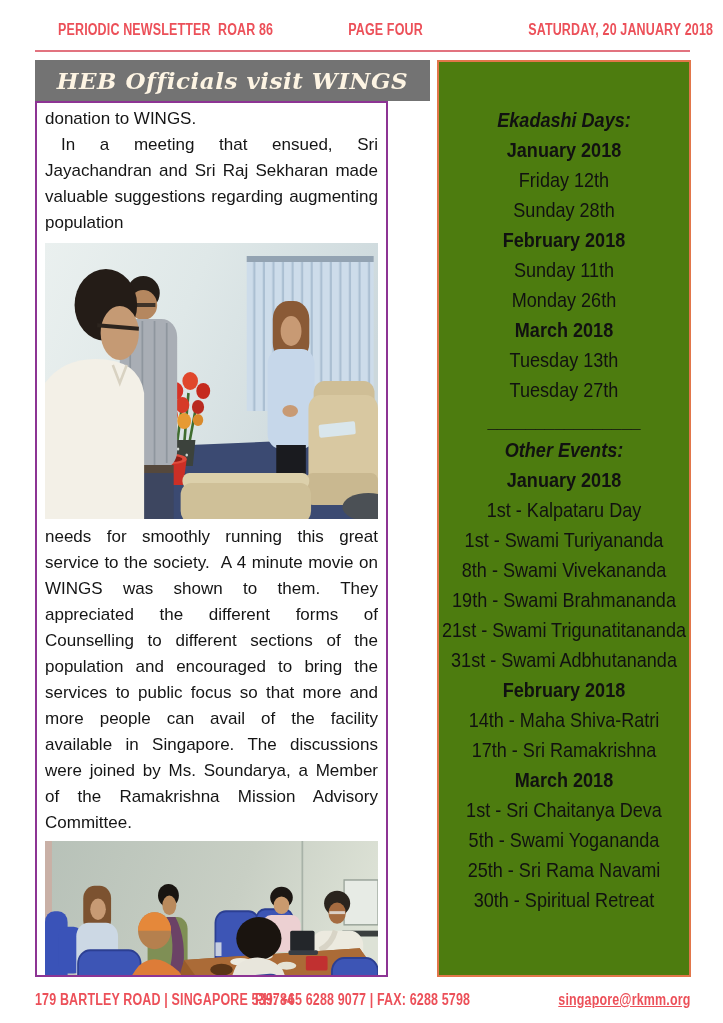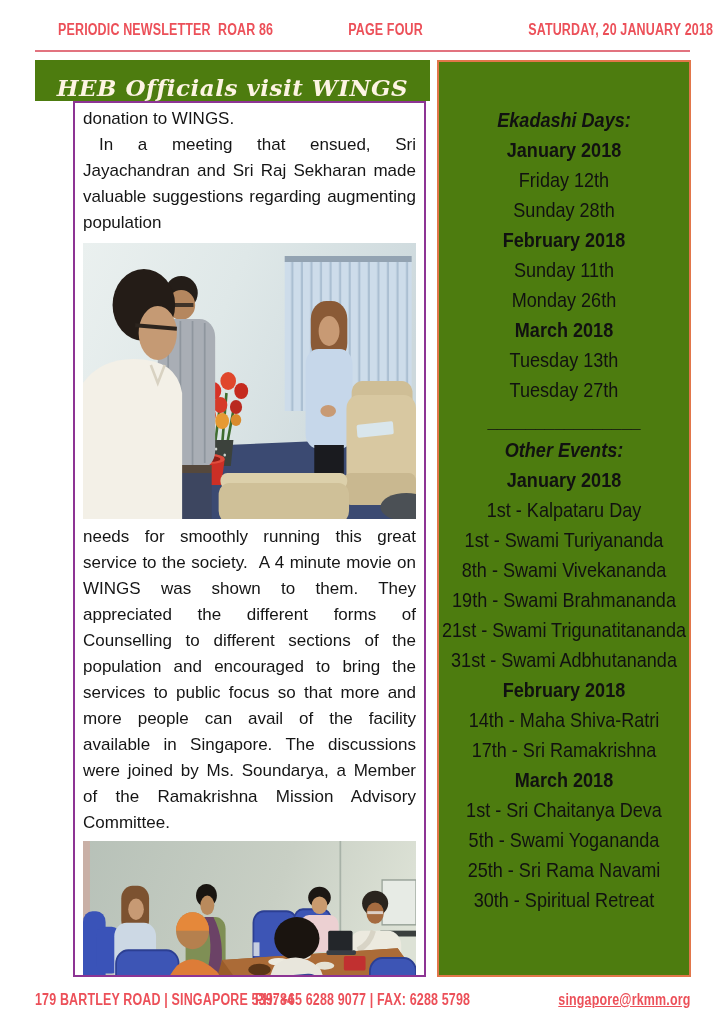--- a/index.html
+++ b/index.html
@@ -12,27 +12,27 @@
   .hf-footer{top:991px;}
   .hf span,.hf a{position:absolute;top:0;font-weight:700;font-size:16px;color:#ec5059;
         white-space:pre;letter-spacing:.2px;}
   .pos-l{left:0;transform:scaleX(.78);transform-origin:left center;}
   .pos-c{left:0;right:0;text-align:center;transform:scaleX(.78);transform-origin:center;}
   .pos-r{right:0;transform:scaleX(.78);transform-origin:right center;}
   .email{text-decoration:underline;cursor:pointer;}
   .header-rule{position:absolute;left:35px;top:50px;width:655px;height:2px;background:#e2737f;}
 
   
-  .banner{position:absolute;left:35px;top:60px;width:395px;height:41px;background:#4d7c0f;
-        display:flex;align-items:flex-end;justify-content:center;}
+  .banner{position:absolute;left:35px;top:60px;width:395px;height:41px;background:#737373;
+        display:flex;align-items:center;justify-content:center;}
   .banner span{font-family:"DejaVu Serif",serif;font-style:italic;font-weight:700;
         font-size:23px;color:#fdf4e3;letter-spacing:.5px;}
   .content-box{position:absolute;left:35px;top:101px;width:353px;height:876px;
         border:2px solid #8d3494;background:#fff;box-sizing:border-box;
-        padding:3px 8px 12px;display:flex;flex-direction:column;overflow:hidden;margin-left:38px;}
+        padding:3px 8px 12px;display:flex;flex-direction:column;overflow:hidden;}
   .bodytext{margin:0;font-size:17px;line-height:26px;color:#151515;text-align:justify;}
   .p1{text-indent:16px;text-align-last:justify;}
   .photo{width:100%;display:block;}
   .photo1{height:276px;margin:7px 0 5px;flex:0 0 auto;}
   .photo2{height:230px;margin-top:5px;flex:0 0 auto;}
 
   
   .sidebar{position:absolute;left:437px;top:60px;width:254px;height:917px;
         background:#4d7c0f;border:2px solid #e2764a;box-sizing:border-box;overflow:hidden;}
   .cal{position:absolute;left:-20px;top:43px;width:290px;transform:scaleX(.86);

